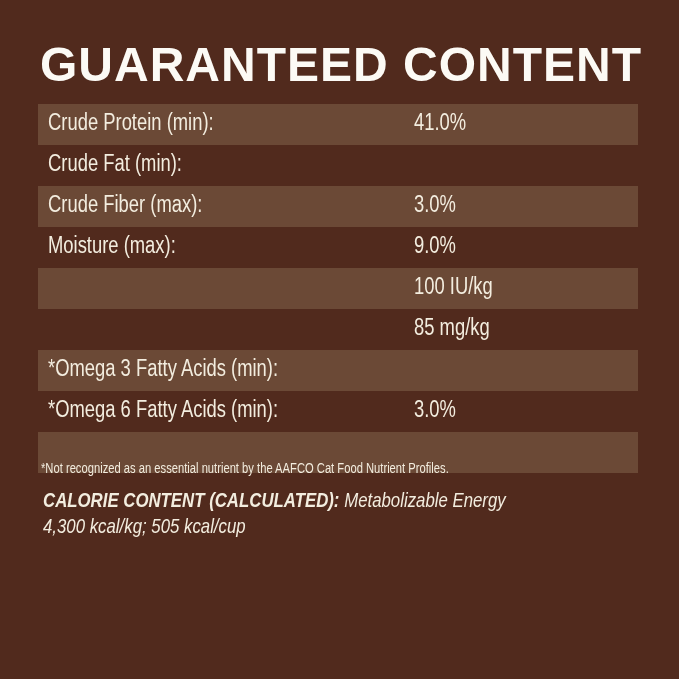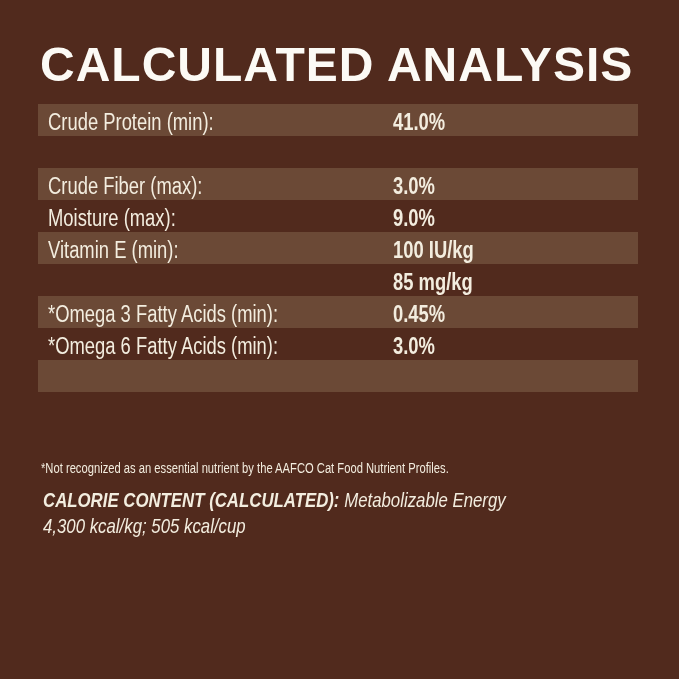--- a/index.html
+++ b/index.html
@@ -33,34 +33,34 @@
     color:var(--white);
     white-space:nowrap;
   }
   .table{
     position:absolute;
     left:38px; top:104px;
     width:600px;
   }
   .row{
     position:relative;
-    height:32px;
+    height:41px;
     line-height:36px;
     font-size:23px;
   }
   .row.striped{ background:var(--stripe); }
   .row .label{
     position:absolute;
     left:10px; top:0;
     height:36px; line-height:36px;
   }
   .row .value{
     position:absolute;
-    left:355px; top:0;
-    height:36px; line-height:36px;font-weight:bold;
+    left:376px; top:0;
+    height:36px; line-height:36px;
   }
   .footnote{
     position:absolute;
     left:41px; top:437px;
     font-size:14px;
     line-height:22px;
     width:630px;
     margin-top:20px;
   }
   .calorie{
@@ -71,54 +71,53 @@
     font-style:italic;
   }
   .calorie b{ font-weight:bold; }
 </style>
 </head>
 <body>
 
 <div class="panel">
 
   <h1 class="title">
-    <span>CALCULATED ANALYSIS</span>
+    <span>GUARANTEED CONTENT</span>
   </h1>
 
   <div class="table" id="nutrient-table">
   <div class="row striped">
     <span class="label"><span class="cond js-label">Crude Protein (min):</span></span>
     <span class="value"><span class="cond js-value">41.0%</span></span>
   </div>
 
   <div class="row">
+    <span class="label"><span class="cond js-label">Crude Fat (min):</span></span>
   </div>
 
   <div class="row striped">
     <span class="label"><span class="cond js-label">Crude Fiber (max):</span></span>
     <span class="value"><span class="cond js-value">3.0%</span></span>
   </div>
 
   <div class="row">
     <span class="label"><span class="cond js-label">Moisture (max):</span></span>
     <span class="value"><span class="cond js-value">9.0%</span></span>
   </div>
 
   <div class="row striped">
-    <span class="label"><span class="cond js-label">Vitamin E (min):</span></span>
     <span class="value"><span class="cond js-value">100 IU/kg</span></span>
   </div>
 
   <div class="row">
     <span class="value"><span class="cond js-value">85 mg/kg</span></span>
   </div>
 
   <div class="row striped">
     <span class="label"><span class="cond js-label">*Omega 3 Fatty Acids (min):</span></span>
-    <span class="value"><span class="cond js-value">0.45%</span></span>
   </div>
 
   <div class="row">
     <span class="label"><span class="cond js-label">*Omega 6 Fatty Acids (min):</span></span>
     <span class="value"><span class="cond js-value">3.0%</span></span>
   </div>
 
   <div class="row striped">
   </div>
 </div>

